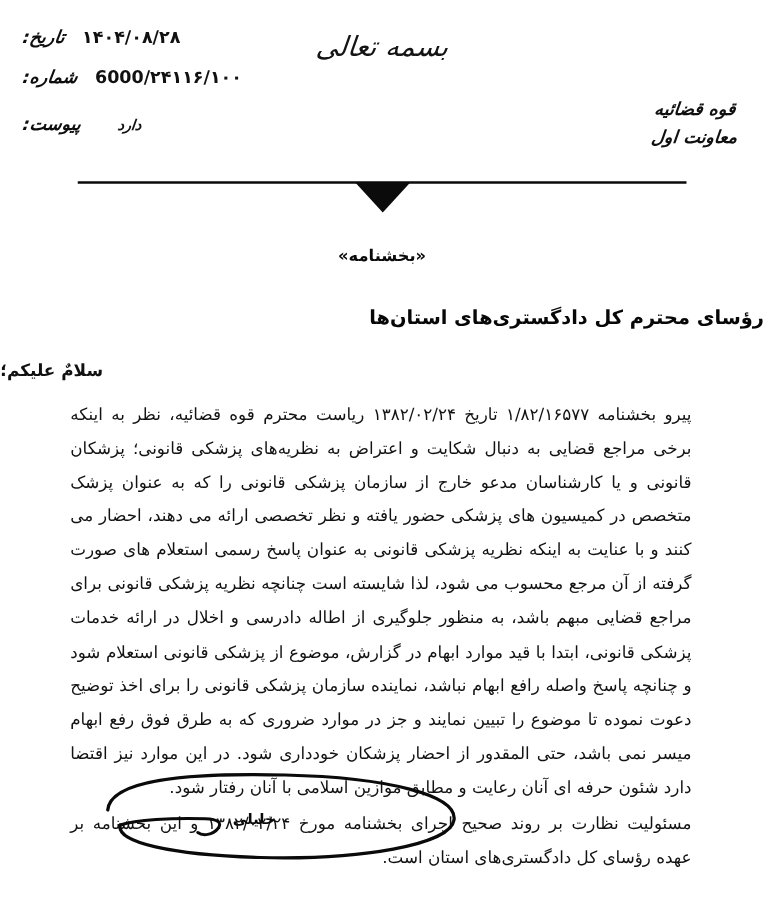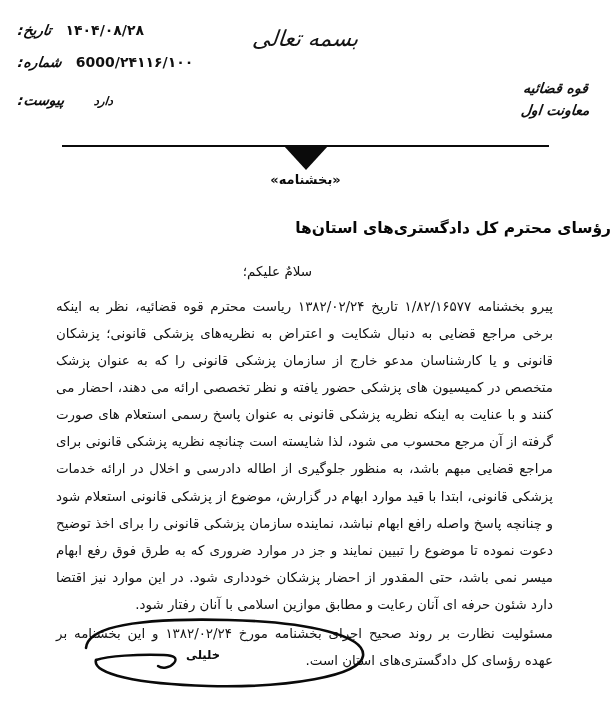--- a/index.html
+++ b/index.html
@@ -121,43 +121,43 @@
     transform: translateX(-50%);
     width: 0;
     height: 0;
     border-left: 22px solid transparent;
     border-right: 22px solid transparent;
     border-top: 24px solid #0b0b0b;
   }
 
   
   .circular-title {
-    margin-top: 20px;
+    margin-top: 46px;
     text-align: center;
     font-size: 13px;
     font-weight: bold;
     color: #0a0a0a;
     letter-spacing: 0.2px;
   }
   .addressee {
     margin-top: 32px;
     text-align: right;
     font-size: 15.5px;
     font-weight: bold;
     color: #070707;
   }
 
   
   .salutation {
     margin-top: 26px;
     padding-right: 56px;
-    text-align: center;
+    text-align: left;
     font-size: 13.5px;
     color: #111;
-    font-weight: 400;
+    font-weight: 700;
   }
   .body-text {
     margin-top: 14px;
     padding: 0 58px 0 56px;
     text-align: justify;
     text-align-last: right;
     font-size: 13.4px;
     line-height: 2.02;
     color: #121212;
     text-justify: inter-word;

